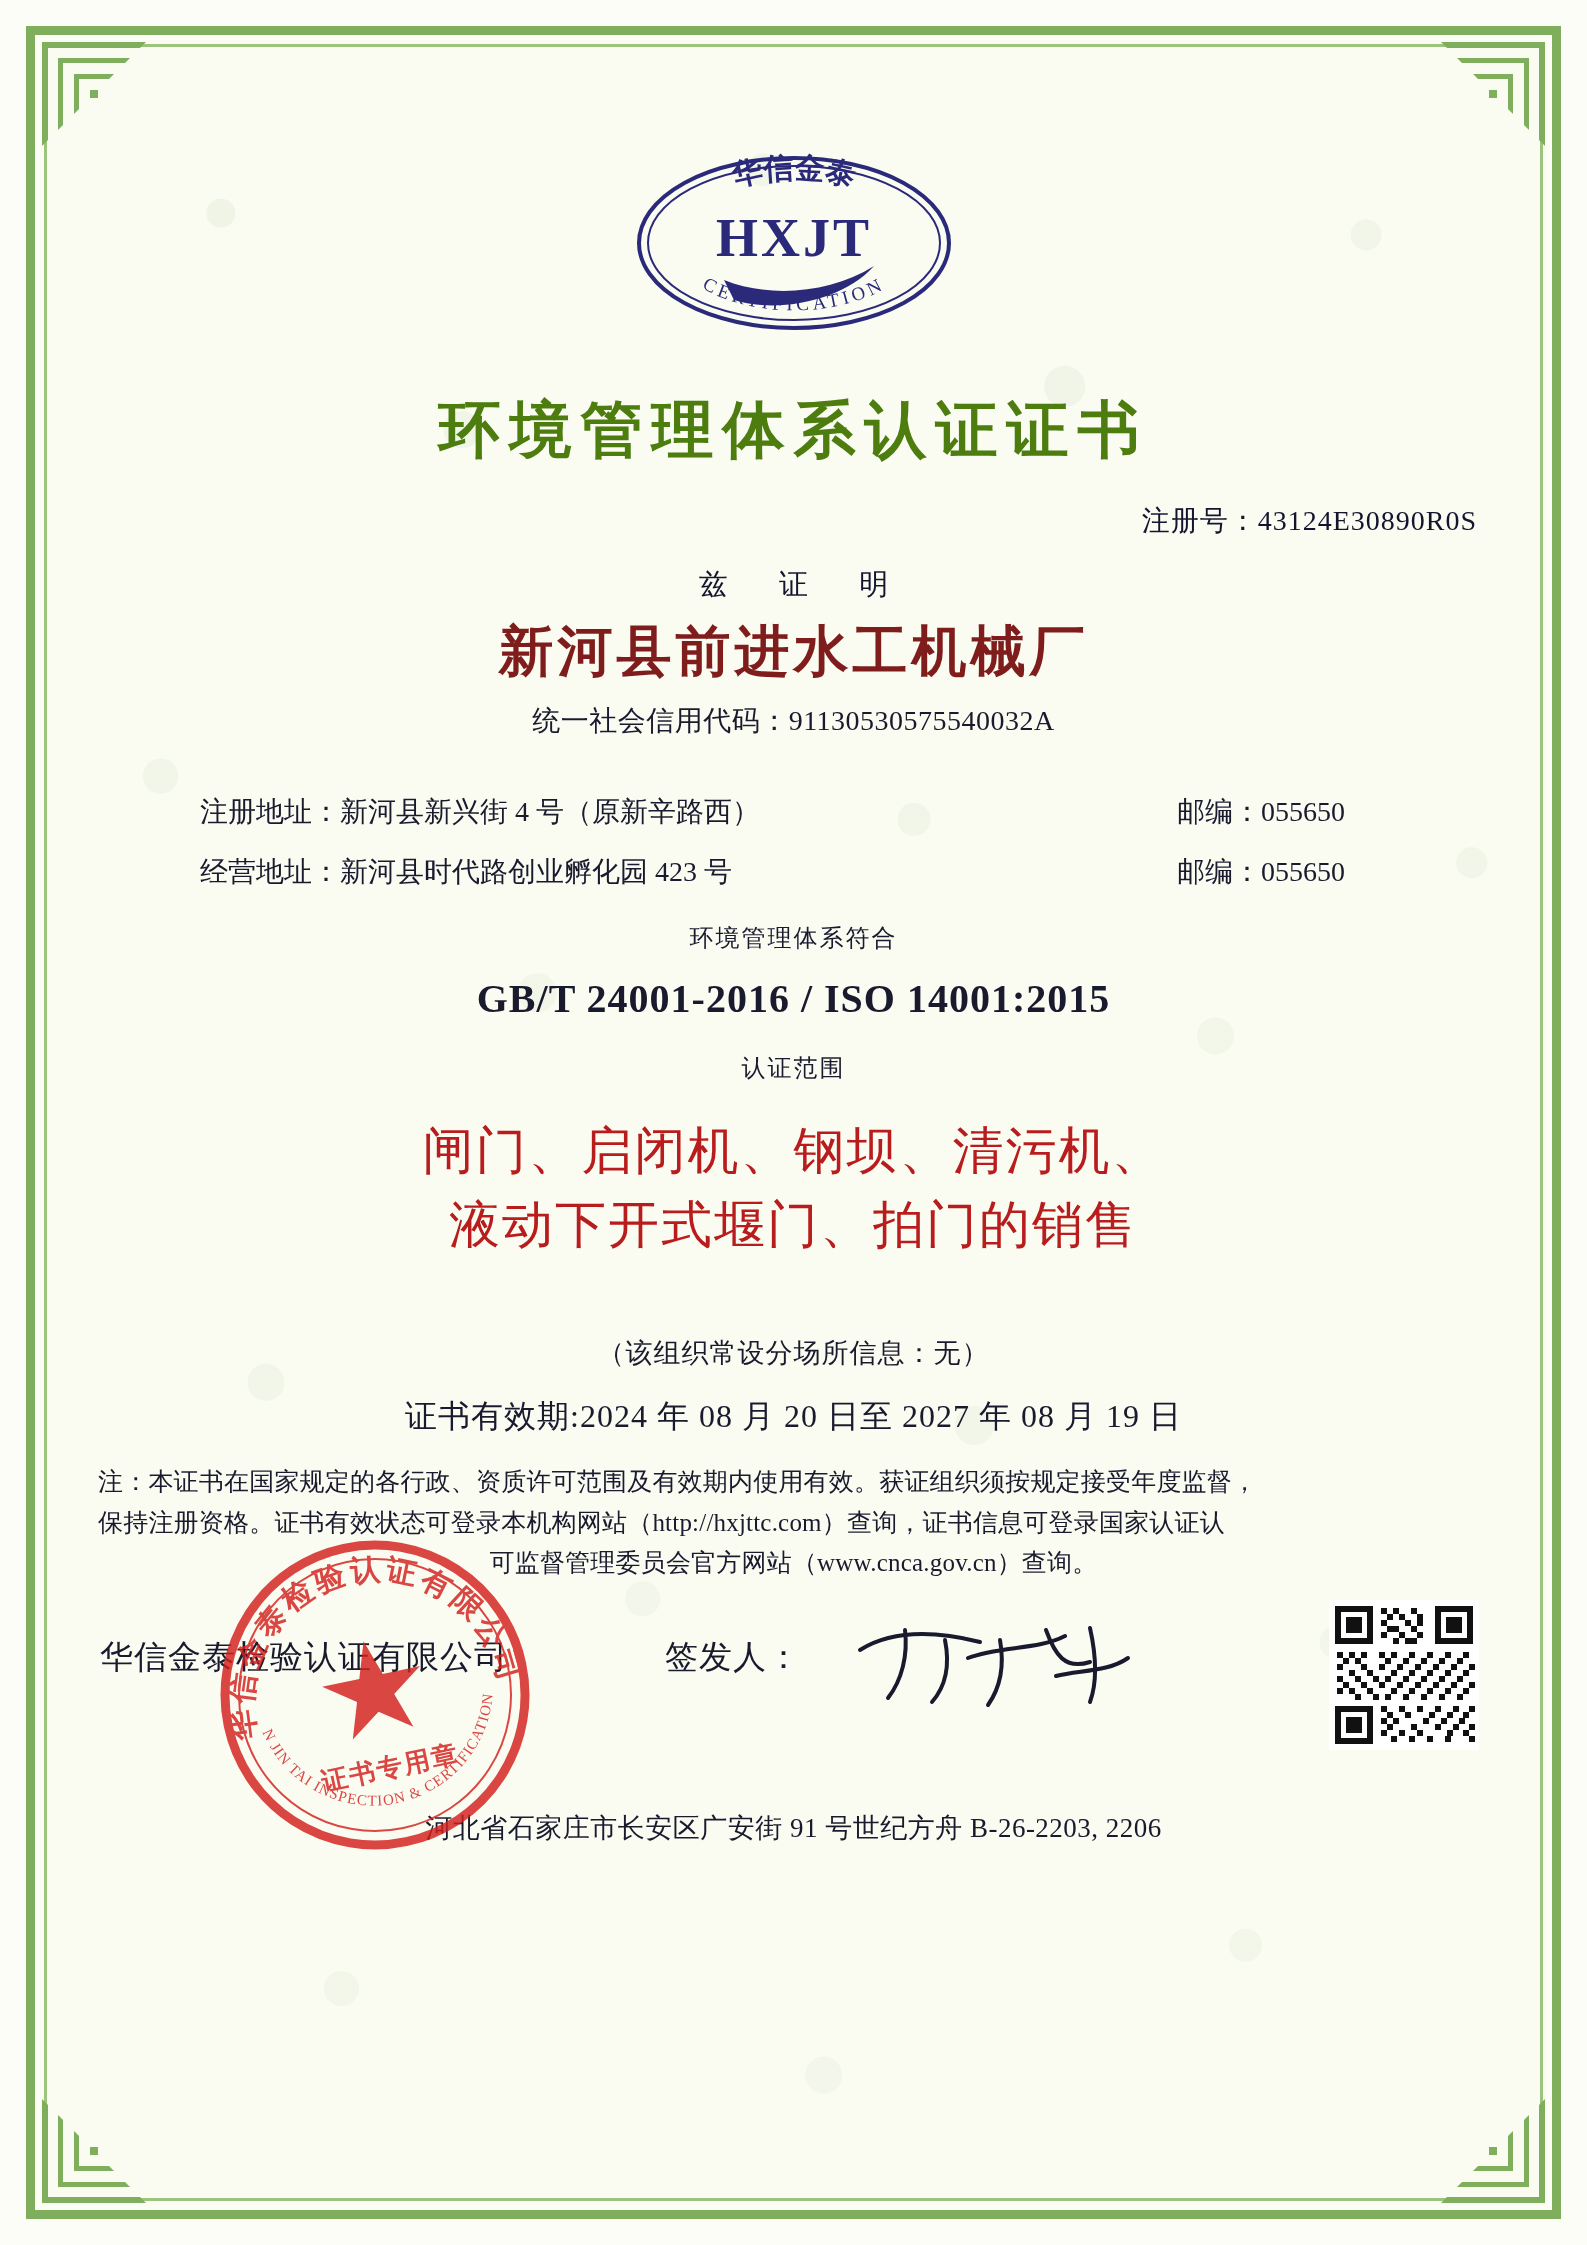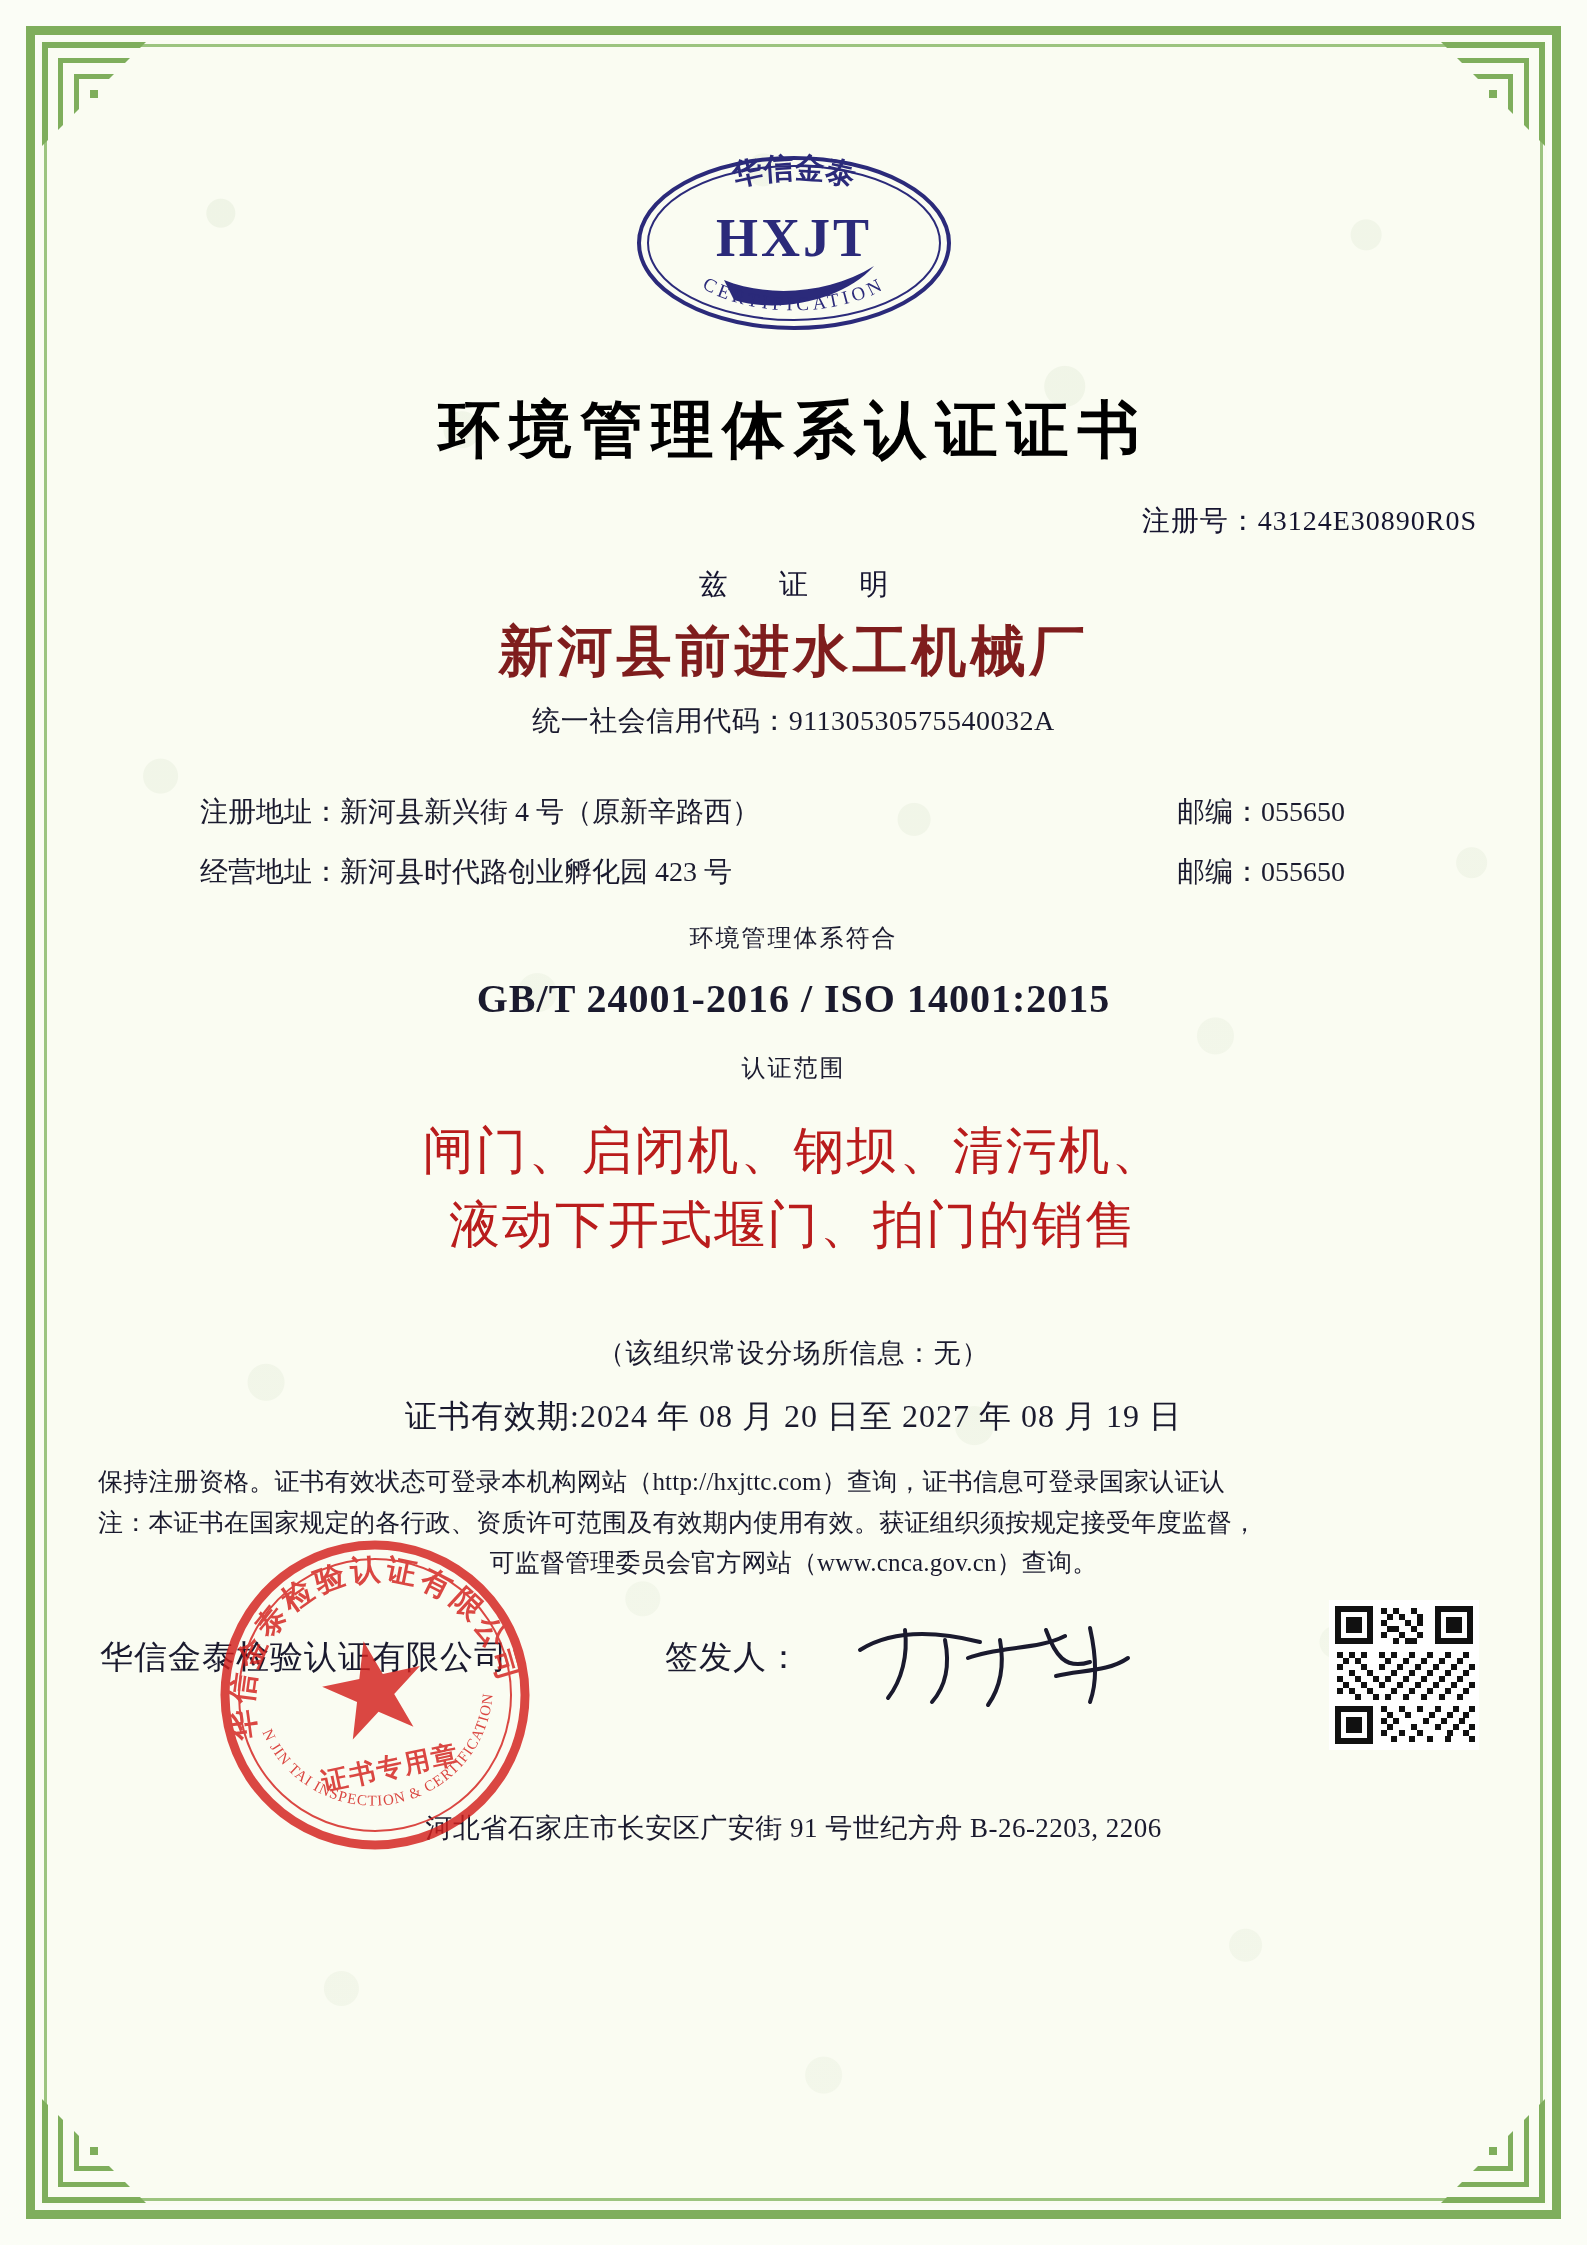--- a/index.html
+++ b/index.html
@@ -119,21 +119,21 @@
   }
 
   
   .cert-title {
     position: absolute;
     left: 0; right: 0;
     top: 318px;
     font-size: 62px;
     letter-spacing: 9px;
     font-weight: bold;
-    color: #000000;
+    color: #4d7c0f;
     font-family: "DejaVu Serif", "Liberation Serif", serif;
   }
 
   .reg-no {
     position: absolute;
     right: 20px;
     top: 432px;
     font-size: 28px;
     letter-spacing: 1px;
     color: #15142f;
@@ -407,22 +407,22 @@
     <div class="scope-text">
       <div>闸门、启闭机、钢坝、清污机、</div>
       <div>液动下开式堰门、拍门的销售</div>
     </div>
 
     <div class="sites-note">（该组织常设分场所信息：无）</div>
 
     <div class="validity">证书有效期:2024 年 08 月 20 日至 2027 年 08 月 19 日</div>
 
     <div class="note">
+      <div>注：本证书在国家规定的各行政、资质许可范围及有效期内使用有效。获证组织须按规定接受年度监督，</div>
       <div>保持注册资格。证书有效状态可登录本机构网站（http://hxjttc.com）查询，证书信息可登录国家认证认</div>
-      <div>注：本证书在国家规定的各行政、资质许可范围及有效期内使用有效。获证组织须按规定接受年度监督，</div>
       <div style="text-align:center">可监督管理委员会官方网站（www.cnca.gov.cn）查询。</div>
     </div>
 
     <div class="issuer">华信金泰检验认证有限公司</div>
 
     <div class="signer-label">签发人：</div>
 
     <div class="signature">
       <svg viewBox="0 0 290 105" width="290" height="105" aria-hidden="true">
         <g fill="none" stroke="#1a1a2e" stroke-width="4" stroke-linecap="round">

